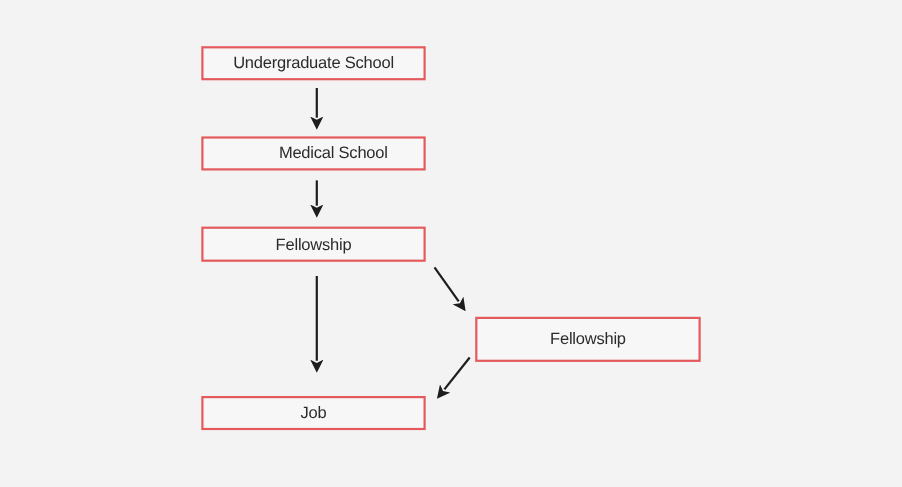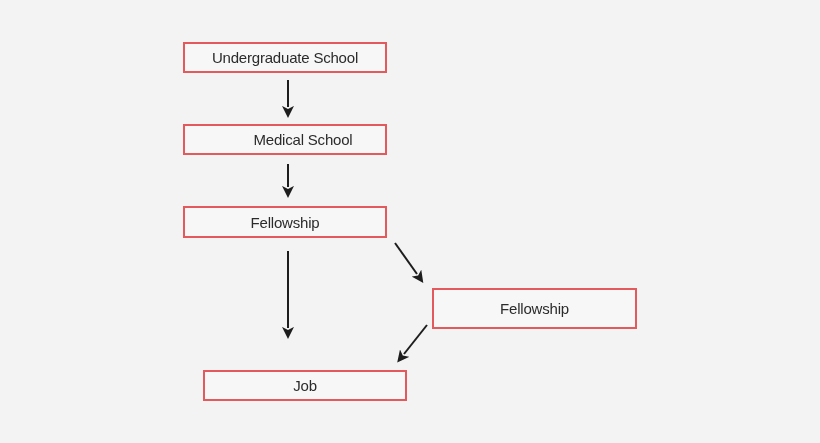--- a/index.html
+++ b/index.html
@@ -25,21 +25,21 @@
     letter-spacing: -0.2px;
     display: flex;
     align-items: center;
     justify-content: center;
     text-align: right;
   }
   #node-undergraduate-school { left: 183px; top: 42px;  width: 204px; height: 31px; }
   #node-medical-school       { left: 183px; top: 124px; width: 204px; height: 31px; padding-left: 36px; }
   #node-residency            { left: 183px; top: 206px; width: 204px; height: 32px; }
   #node-fellowship           { left: 432px; top: 288px; width: 205px; height: 41px; }
-  #node-job                  { left: 183px; top: 370px; width: 204px; height: 31px; margin-left: 20px; }
+  #node-job                  { left: 183px; top: 360px; width: 204px; height: 31px; }
   .edges-layer {
     position: absolute;
     left: 0; top: 0;
     width: 820px;
     height: 443px;
     pointer-events: none;
   }
   .edge {
     stroke: #1d1d1d;
     stroke-width: 2;

